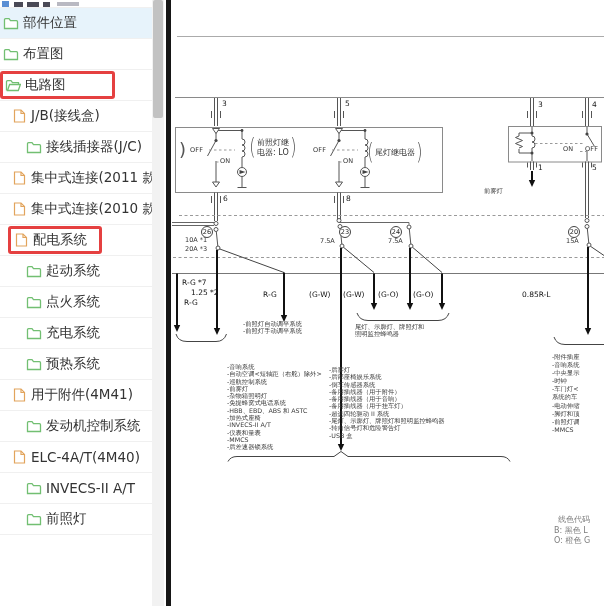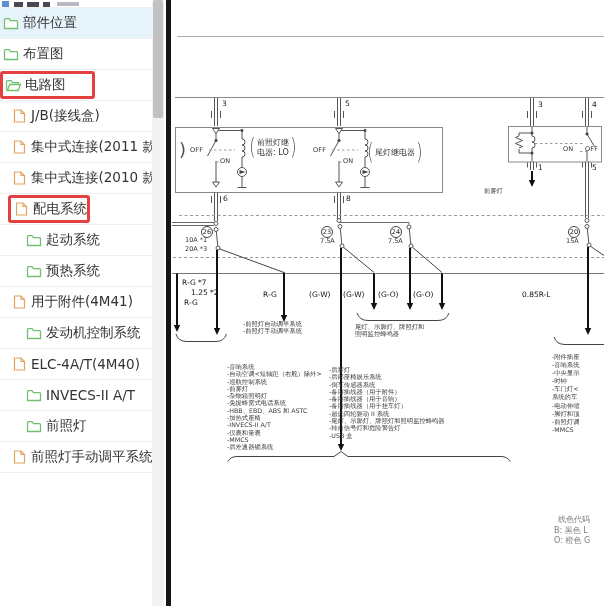--- a/index.html
+++ b/index.html
@@ -61,72 +61,90 @@
   </div>
 
   <div class="srow l1">
     <svg class="icon16" viewBox="0 0 16 14">
         <path d="M1.5 12.5 V3.7 a1 1 0 0 1 1-1 H6 l1.5 2 h6 a1 1 0 0 1 1 1 v6.8 z" fill="#fff" stroke="#72bf72" stroke-width="1.3"></path>
       </svg>
     <span>布置图</span>
   </div>
 
   <div class="srow l1">
-    <span class="hl" style="padding-right:26px">
+    <span class="hl" style="padding-right:46px">
       <svg class="icon16" viewBox="0 0 16 14">
           <path d="M1.5 12.5 V3.7 a1 1 0 0 1 1-1 H6 l1.5 2 h6 v1.8" fill="#fff" stroke="#72bf72" stroke-width="1.3"></path>
           <path d="M2.5 12.5 L4.6 6.5 H15.4 L13.3 12.5 Z" fill="#fff" stroke="#72bf72" stroke-width="1.3"></path>
         </svg>
       <span>电路图</span>
     </span>
   </div>
 
   <div class="srow l2">
     <svg class="icon16" viewBox="0 0 16 14">
         <path d="M3.5 1 H10 L13.5 4.5 V13 H3.5 Z" fill="#fff" stroke="#e2a45c" stroke-width="1.2"></path>
         <path d="M10 1 V4.5 H13.5" fill="none" stroke="#e2a45c" stroke-width="1.2"></path>
       </svg>
     <span>J/B(接线盒)</span>
   </div>
 
+  <div class="srow l3">
+    <svg class="icon16" viewBox="0 0 16 14">
+        <path d="M1.5 12.5 V3.7 a1 1 0 0 1 1-1 H6 l1.5 2 h6 a1 1 0 0 1 1 1 v6.8 z" fill="#fff" stroke="#72bf72" stroke-width="1.3"></path>
+      </svg>
+    <span>接线插接器(J/C)</span>
+  </div>
 
   <div class="srow l2">
     <svg class="icon16" viewBox="0 0 16 14">
         <path d="M3.5 1 H10 L13.5 4.5 V13 H3.5 Z" fill="#fff" stroke="#e2a45c" stroke-width="1.2"></path>
         <path d="M10 1 V4.5 H13.5" fill="none" stroke="#e2a45c" stroke-width="1.2"></path>
       </svg>
     <span>集中式连接(2011 款增</span>
   </div>
 
   <div class="srow l2">
     <svg class="icon16" viewBox="0 0 16 14">
         <path d="M3.5 1 H10 L13.5 4.5 V13 H3.5 Z" fill="#fff" stroke="#e2a45c" stroke-width="1.2"></path>
         <path d="M10 1 V4.5 H13.5" fill="none" stroke="#e2a45c" stroke-width="1.2"></path>
       </svg>
     <span>集中式连接(2010 款前</span>
   </div>
 
   <div class="srow l2">
-    <span class="hl" style="padding-right:0">
+    <span class="hl" style="padding-right:12px">
       <svg class="icon16" viewBox="0 0 16 14">
           <path d="M3.5 1 H10 L13.5 4.5 V13 H3.5 Z" fill="#fff" stroke="#e2a45c" stroke-width="1.2"></path>
           <path d="M10 1 V4.5 H13.5" fill="none" stroke="#e2a45c" stroke-width="1.2"></path>
         </svg>
       <span>配电系统</span>
     </span>
   </div>
 
   <div class="srow l3">
     <svg class="icon16" viewBox="0 0 16 14">
         <path d="M1.5 12.5 V3.7 a1 1 0 0 1 1-1 H6 l1.5 2 h6 a1 1 0 0 1 1 1 v6.8 z" fill="#fff" stroke="#72bf72" stroke-width="1.3"></path>
       </svg>
     <span>起动系统</span>
   </div>
 
-
+  <div class="srow l3">
+    <svg class="icon16" viewBox="0 0 16 14">
+        <path d="M1.5 12.5 V3.7 a1 1 0 0 1 1-1 H6 l1.5 2 h6 a1 1 0 0 1 1 1 v6.8 z" fill="#fff" stroke="#72bf72" stroke-width="1.3"></path>
+      </svg>
+    <span>点火系统</span>
+  </div>
+
+  <div class="srow l3">
+    <svg class="icon16" viewBox="0 0 16 14">
+        <path d="M1.5 12.5 V3.7 a1 1 0 0 1 1-1 H6 l1.5 2 h6 a1 1 0 0 1 1 1 v6.8 z" fill="#fff" stroke="#72bf72" stroke-width="1.3"></path>
+      </svg>
+    <span>充电系统</span>
+  </div>
 
   <div class="srow l3">
     <svg class="icon16" viewBox="0 0 16 14">
         <path d="M1.5 12.5 V3.7 a1 1 0 0 1 1-1 H6 l1.5 2 h6 a1 1 0 0 1 1 1 v6.8 z" fill="#fff" stroke="#72bf72" stroke-width="1.3"></path>
       </svg>
     <span>预热系统</span>
   </div>
 
   <div class="srow l2">
     <svg class="icon16" viewBox="0 0 16 14">
@@ -158,27 +176,20 @@
     <span>INVECS-II A/T</span>
   </div>
 
   <div class="srow l3">
     <svg class="icon16" viewBox="0 0 16 14">
         <path d="M1.5 12.5 V3.7 a1 1 0 0 1 1-1 H6 l1.5 2 h6 a1 1 0 0 1 1 1 v6.8 z" fill="#fff" stroke="#72bf72" stroke-width="1.3"></path>
       </svg>
     <span>前照灯</span>
   </div>
 
-  <div class="srow l2">
-    <svg class="icon16" viewBox="0 0 16 14">
-        <path d="M3.5 1 H10 L13.5 4.5 V13 H3.5 Z" fill="#fff" stroke="#e2a45c" stroke-width="1.2"></path>
-        <path d="M10 1 V4.5 H13.5" fill="none" stroke="#e2a45c" stroke-width="1.2"></path>
-      </svg>
-    <span>前照灯手动调平系统</span>
-  </div>
 </div>
 
 <div class="vscroll">
   <div class="vthumb"></div>
 </div>
 
 <div class="panel-border"></div>
 
 <div class="diagram">
 
@@ -333,21 +344,21 @@
   <div class="rlabel" style="left:195px;top:141px">
     <span class="paren">(</span>
     <span class="rtext">尾灯继电器</span>
     <span class="paren">)</span>
   </div>
   <span class="dl tiny" style="left:313px;top:187px">前雾灯</span>
 
   <span class="circ" style="left:30px;top:226px">26</span>
   <span class="dl amps" style="left:14px;top:237px">10A *1</span>
   <span class="dl amps" style="left:14px;top:246px">20A *3</span>
-  <span class="circ" style="left:150px;top:226px">23</span>
+  <span class="circ" style="left:168px;top:226px">23</span>
   <span class="dl amps" style="left:149px;top:238px">7.5A</span>
   <span class="circ" style="left:219px;top:226px">24</span>
   <span class="dl amps" style="left:217px;top:238px">7.5A</span>
   <span class="circ" style="left:397px;top:226px">20</span>
   <span class="dl amps" style="left:395px;top:238px">15A</span>
 
   <span class="dl wl" style="left:11px;top:279px">R-G *7</span>
   <span class="dl wl" style="left:20px;top:289px">1.25 *2</span>
   <span class="dl wl" style="left:13px;top:299px">R-G</span>
   <span class="dl wl" style="left:92px;top:291px">R-G</span>

